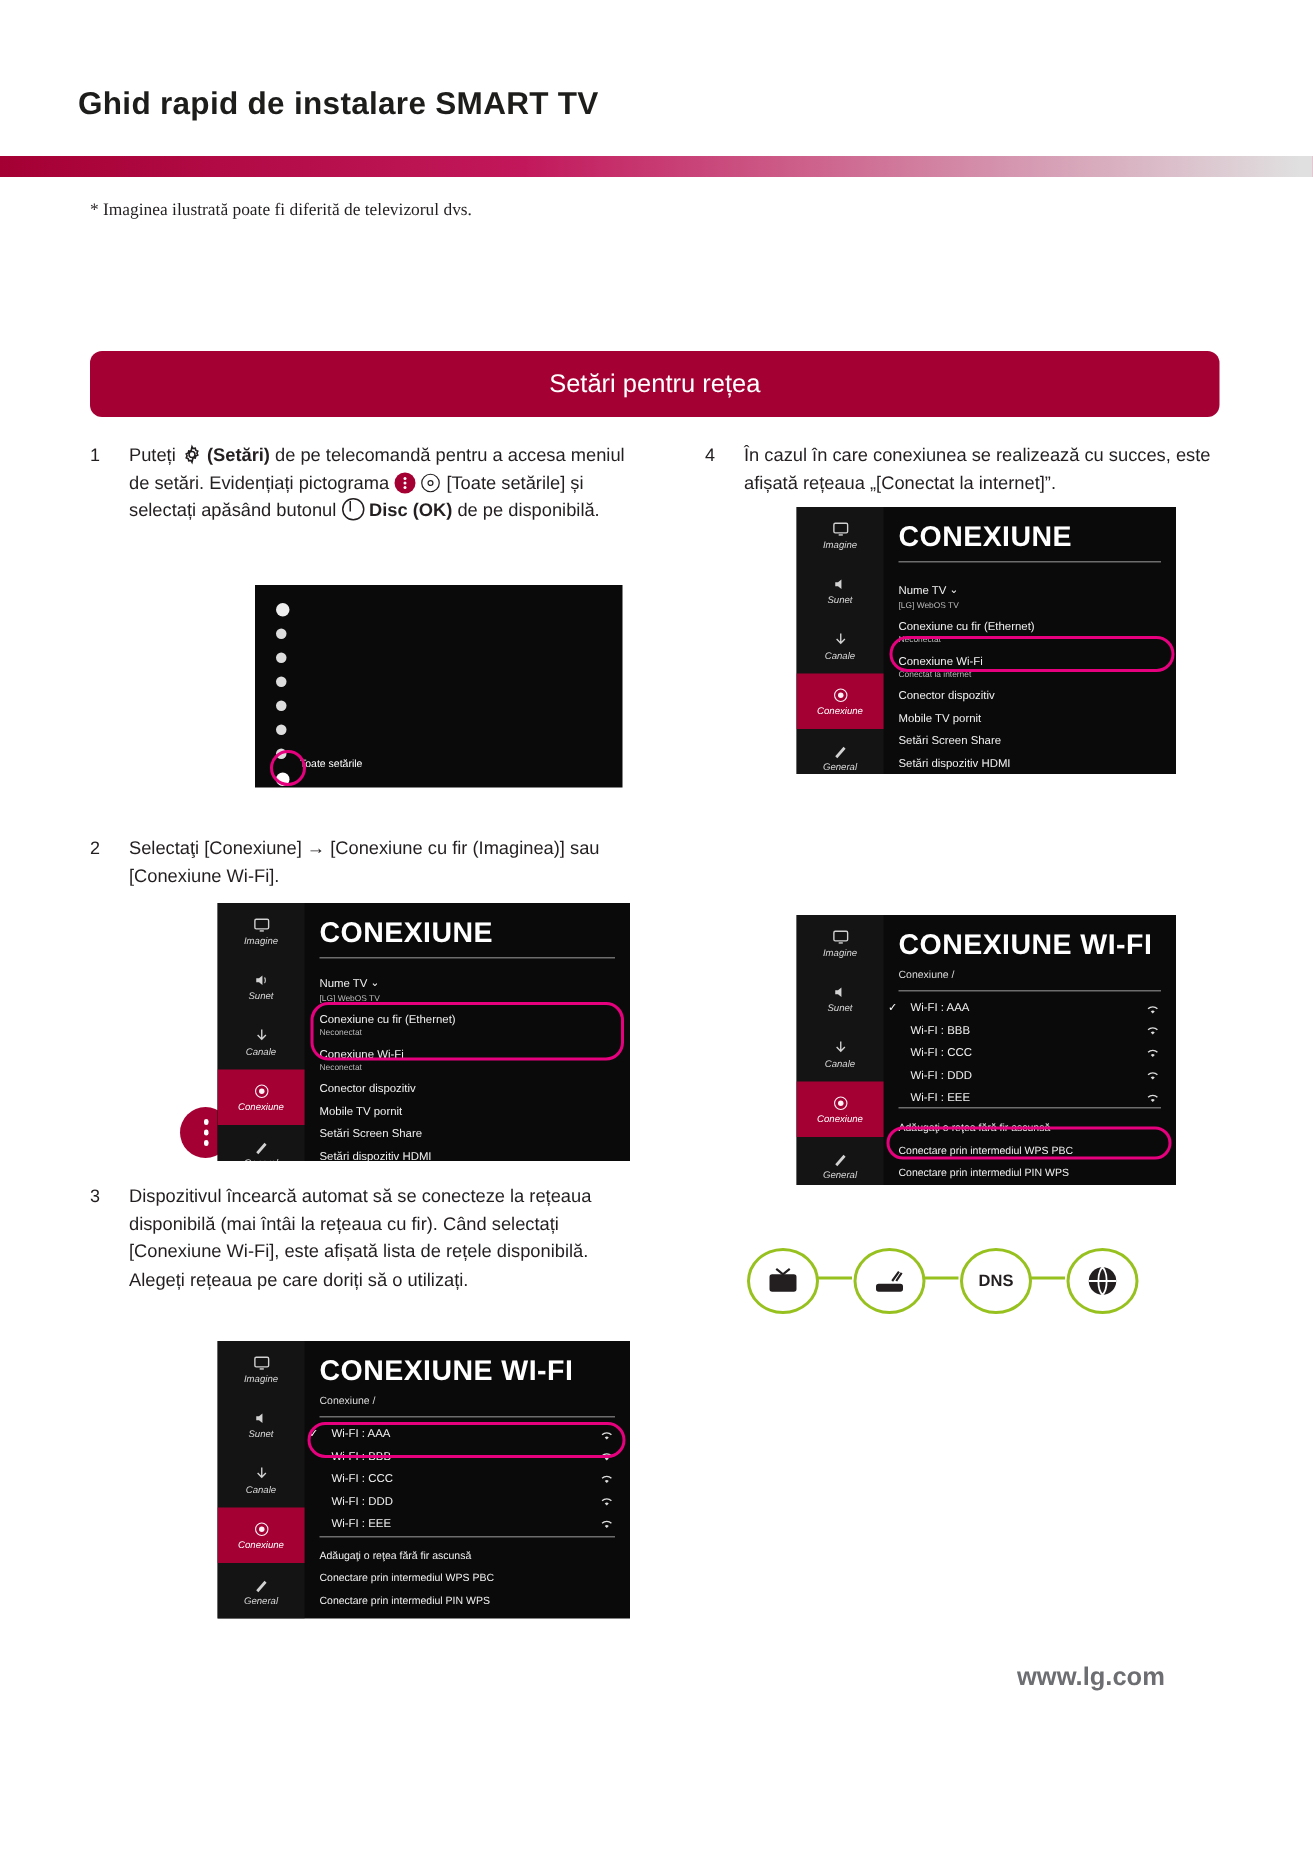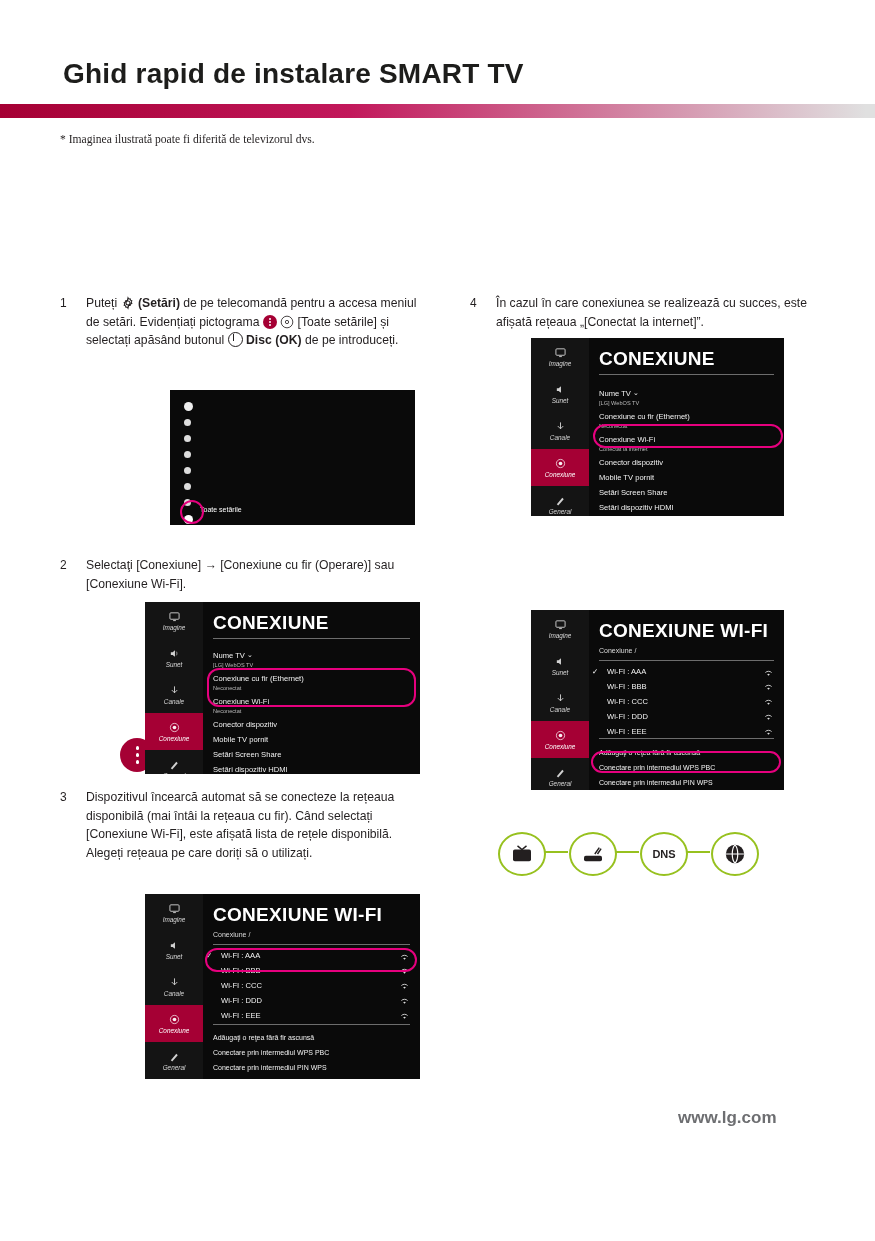--- a/index.html
+++ b/index.html
@@ -14,23 +14,23 @@
     font-family: "Liberation Sans", sans-serif;
     color: #231f20;
     overflow: hidden;
   }
   .page {
     position: absolute;
     inset: 0;
   }
   .title {
     position: absolute;
-    left: 63px;
+    left: 52px;
     top: 58px;
-    font-size: 28px;
+    font-size: 21px;
     font-weight: bold;
     letter-spacing: 0.2px;
     color: #1d1d1b;
   }
   .magenta-bar {
     position: absolute;
     left: 0;
     top: 104px;
     width: 875px;
     height: 14px;
@@ -246,34 +246,37 @@
 
 <div class="page">
 
   <div class="title">Ghid rapid de instalare SMART TV</div>
   <div class="magenta-bar"></div>
 
   <div class="notes">
     <div>* Imaginea ilustrată poate fi diferită de televizorul dvs.</div>
   </div>
 
+  <div class="section-banner">
+    <span>Setări pentru rețea</span>
+  </div>
 
   <div class="col-left">
 
     <div class="step">
       <span class="num">1</span>
       <div class="body">
         <span>Puteți </span><span class="gear-ic"><svg viewBox="0 0 24 24" width="14" height="14">
               <path fill="none" stroke="#231f20" stroke-width="1.8" d="M12 8.6a3.4 3.4 0 100 6.8 3.4 3.4 0 000-6.8zM12 3l1.2 2.2 2.5-.4.6 2.4 2.3 1-1 2.3 1 2.3-2.3 1-.6 2.4-2.5-.4L12 21l-1.2-2.2-2.5.4-.6-2.4-2.3-1 1-2.3-1-2.3 2.3-1 .6-2.4 2.5.4z"></path>
             </svg></span> <b>(Setări)</b><span> de pe telecomandă pentru a accesa meniul de setări. Evidențiați pictograma</span>
         <span class="dots-ic"><i></i><i></i><i></i></span>
         <span class="gear-ic"><svg viewBox="0 0 24 24" width="14" height="14">
               <circle cx="12" cy="12" r="10" fill="none" stroke="#231f20" stroke-width="1.4"></circle>
               <path fill="none" stroke="#231f20" stroke-width="1.4" d="M12 9.2a2.8 2.8 0 100 5.6 2.8 2.8 0 000-5.6z"></path>
-            </svg></span><span> [Toate setările] și selectați apăsând butonul </span><span class="disc-ic"></span> <b>Disc (OK)</b><span> de pe introduceți.</span>
+            </svg></span><span> [Toate setările] și selectați apăsând butonul </span><span class="disc-ic"></span> <b>Disc (OK)</b><span> de pe disponibilă.</span>
       </div>
     </div>
 
     <div class="tv" style="position:absolute; left:110px; top:96px; width:245px; height:135px;">
       <div style="position:absolute; left:14px; top:12px;">
         <div style="width:9px;height:9px;border-radius:50%;background:#eee;margin-bottom:8px;"></div>
         <div style="width:7px;height:7px;border-radius:50%;background:#ddd;margin-bottom:9px;"></div>
         <div style="width:7px;height:7px;border-radius:50%;background:#ddd;margin-bottom:9px;"></div>
         <div style="width:7px;height:7px;border-radius:50%;background:#ddd;margin-bottom:9px;"></div>
         <div style="width:7px;height:7px;border-radius:50%;background:#ddd;margin-bottom:9px;"></div>
@@ -301,21 +304,21 @@
           <rect x="10.7" y="21" width="2.6" height="4" fill="#231f20"></rect>
           <rect x="-1" y="10.7" width="4" height="2.6" fill="#231f20"></rect>
           <rect x="21" y="10.7" width="4" height="2.6" fill="#231f20"></rect>
         </g>
       </svg>
       <div style="position:absolute;left:158px;top:241px;width:22px;height:1.5px;background:#e6007e;"></div>
     </div>
 
     <div class="step" style="position:absolute; top:262px; width:365px;">
       <span class="num">2</span>
-      <div class="body">Selectaţi [Conexiune] → [Conexiune cu fir (Operare)] sau [Conexiune Wi-Fi].</div>
+      <div class="body">Selectaţi [Conexiune] → [Conexiune cu fir (Imaginea)] sau [Conexiune Wi-Fi].</div>
     </div>
 
     <div class="tv" style="position:absolute; left:85px; top:308px; width:275px; height:172px;">
       <div class="menubar">
         <div class="mi">
           <svg class="ic" viewBox="0 0 24 24">
               <rect x="2" y="4" width="20" height="14" rx="2" fill="none" stroke="#ddd" stroke-width="2"></rect>
               <rect x="9" y="20" width="6" height="2" fill="#ddd"></rect>
             </svg>
           <span>Imagine</span>

